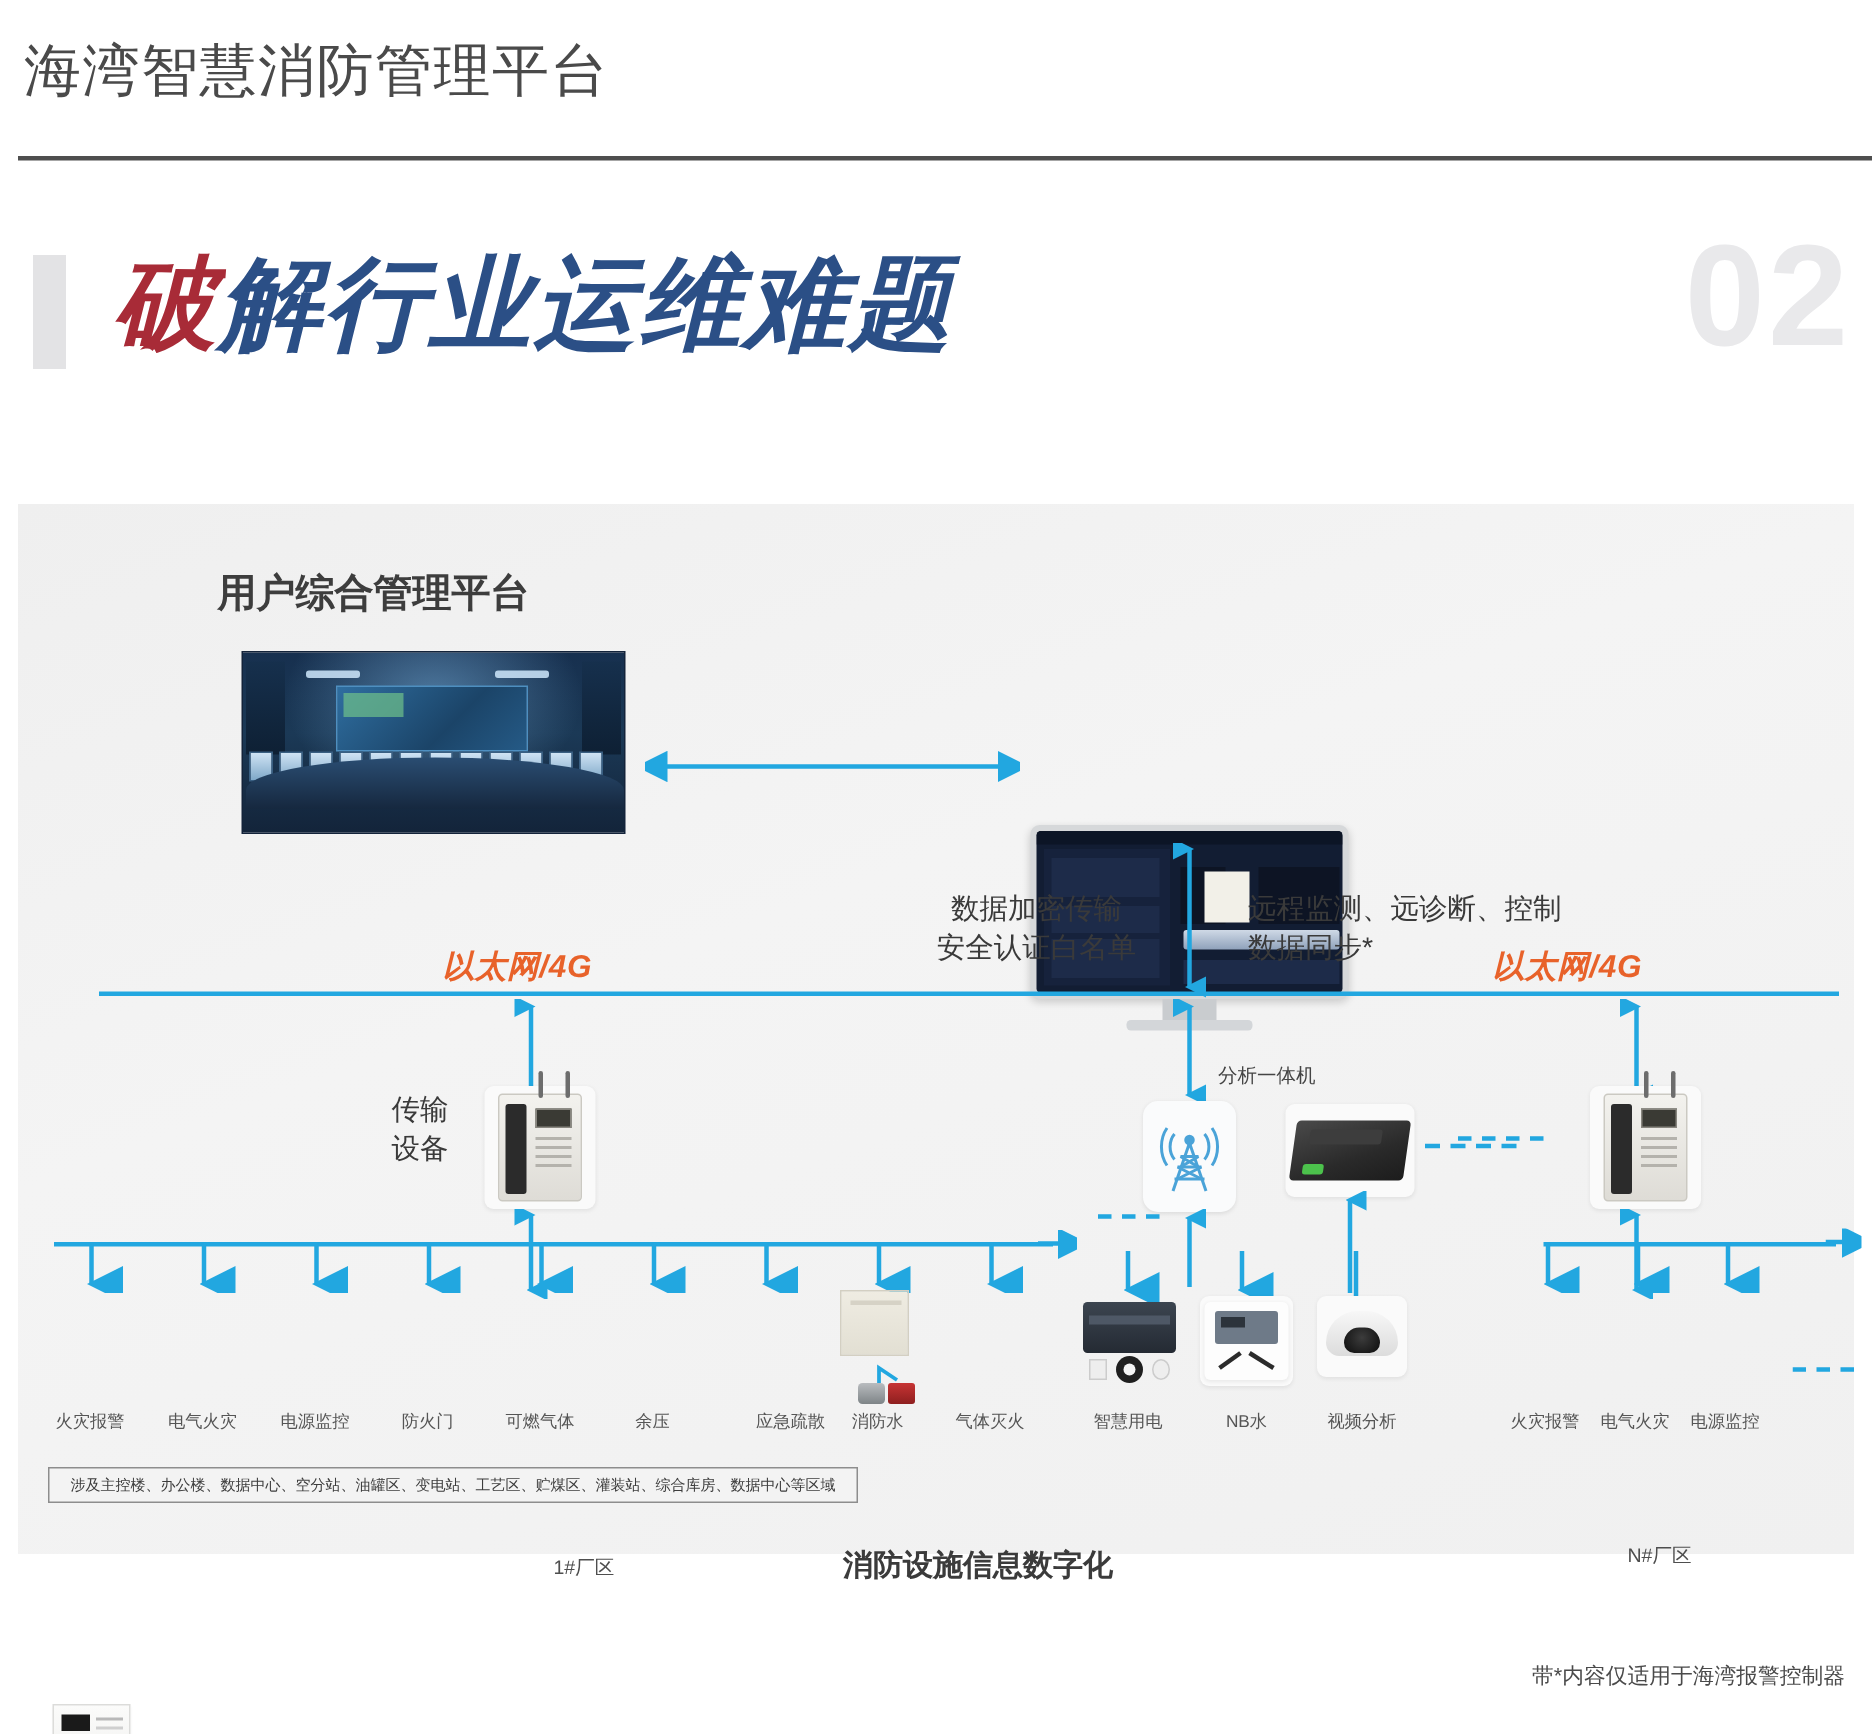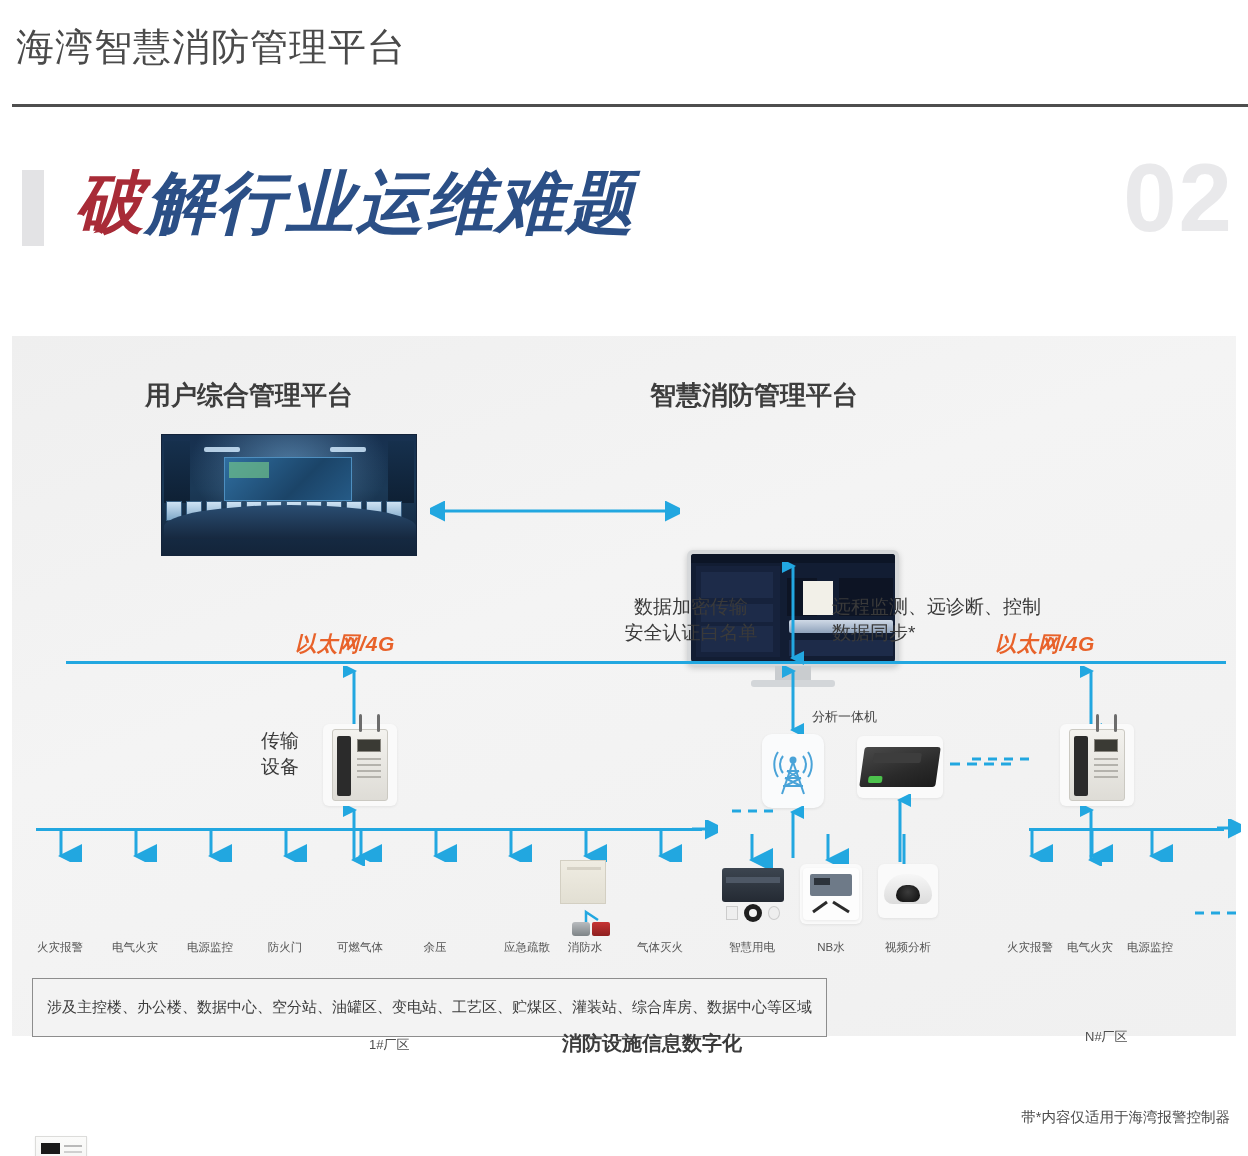--- a/index.html
+++ b/index.html
@@ -191,22 +191,22 @@
   .cam-lens{position:absolute;left:12px;top:11px;width:24px;height:17px;
     background:radial-gradient(circle at 50% 40%,#3c3c3c,#0c0c0c);border-radius:12px 12px 8px 8px;}
 
   
   .gasdet{display:flex;align-items:flex-end;gap:2px;}
   .gd-a{width:18px;height:14px;background:linear-gradient(180deg,#b9bcbf,#7e8487);border-radius:3px;}
   .gd-b{width:18px;height:14px;background:linear-gradient(180deg,#c73434,#8e1f1f);border-radius:2px;}
 
   
   .region-box{
-    border:1px solid #8d8d8d; background:#f3f3f3; padding:19px 14px;
-    font-size:15px; color:#3c3c3c; white-space:nowrap;
+    border:1px solid #8d8d8d; background:#f3f3f3; padding:4px 14px;
+    font-size:10px; color:#3c3c3c; white-space:nowrap;
   }
 
   .note-star{font-size:14.5px;color:#4a4a4a;white-space:nowrap;}
 </style>
 </head>
 <body>
 
 <div id="page">
 
   <div class="hdr-title">海湾智慧消防管理平台</div>
@@ -214,21 +214,20 @@
 
   <div class="headline-bar"></div>
   <div class="headline">
     <span class="red">破</span><span class="blue">解行业运维难题</span>
   </div>
   <div class="big-num">02</div>
 
   <div class="diagram">
 
     <div class="d-abs sec-title" style="left:133px; top:42px;">用户综合管理平台</div>
-    <div class="d-abs sec-title" style="left:638px; top:42px;">智慧消防管理平台</div>
 
     <div class="d-abs ctrl-room" style="left:149px; top:98px;">
       <div class="cr-light" style="left:42px; top:12px;"></div>
       <div class="cr-light" style="left:168px; top:12px;"></div>
       <div class="cr-bigscreen"></div>
       <div class="cr-side" style="left:2px;"></div>
       <div class="cr-side" style="right:2px;"></div>
       <div class="cr-mon-row">
         <div class="cr-mon" style="left:0px;"></div>
           <div class="cr-mon" style="left:20px;"></div>

